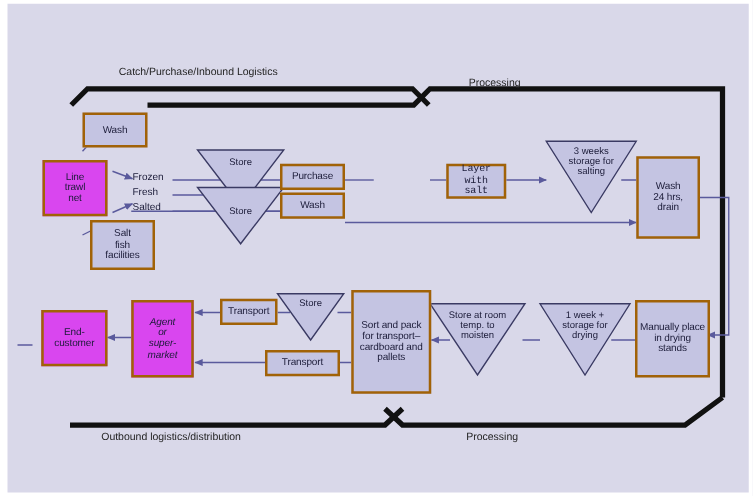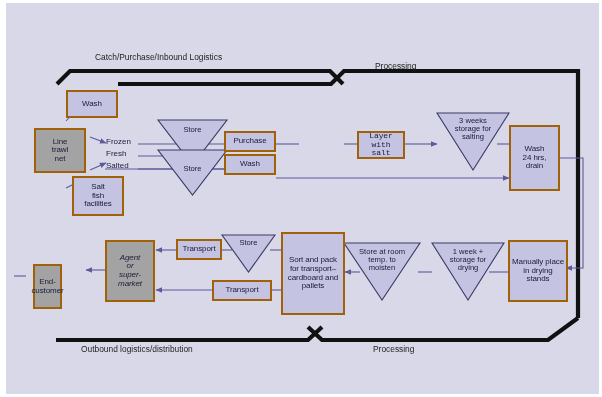--- a/index.html
+++ b/index.html
@@ -41,21 +41,21 @@
     align-items: center;
     justify-content: center;
     text-align: center;
     line-height: 1.08;
     font-size: 8px;
     letter-spacing: -0.1px;
     white-space: pre-line;
     padding: 1px;
   }
   .node.white {
-    background: #a3a3a3;
+    background: #d946ef;
   }
   .tri-label {
     position: absolute;
     text-align: center;
     font-size: 7.6px;
     line-height: 1.05;
     color: #1b1b38;
     white-space: pre-line;
     pointer-events: none;
   }
@@ -215,21 +215,21 @@
 
   <div class="node" style="left:176px; top:239px; width:46px; height:21px;">Transport</div>
 
   <div class="node" style="left:212px; top:280px; width:60px; height:21px;">Transport</div>
 
   <div class="node white" style="left:105px; top:240px; width:50px; height:62px;font-style:italic;">Agent
 or
 super-
 market</div>
 
-  <div class="node white" style="left:33px;  top:264px; width:29px; height:45px;">End-
+  <div class="node white" style="left:33px;  top:248px; width:53px; height:45px;">End-
 customer</div>
 
   <div class="tri-label" style="left:158px; top:126px; width:69px;">Store</div>
   <div class="tri-label" style="left:158px; top:165px; width:69px;">Store</div>
   <div class="tri-label" style="left:436px; top:117px; width:74px;">3 weeks
 storage for
 salting</div>
   <div class="tri-label" style="left:431px; top:248px; width:74px;">1 week +
 storage for
 drying</div>

